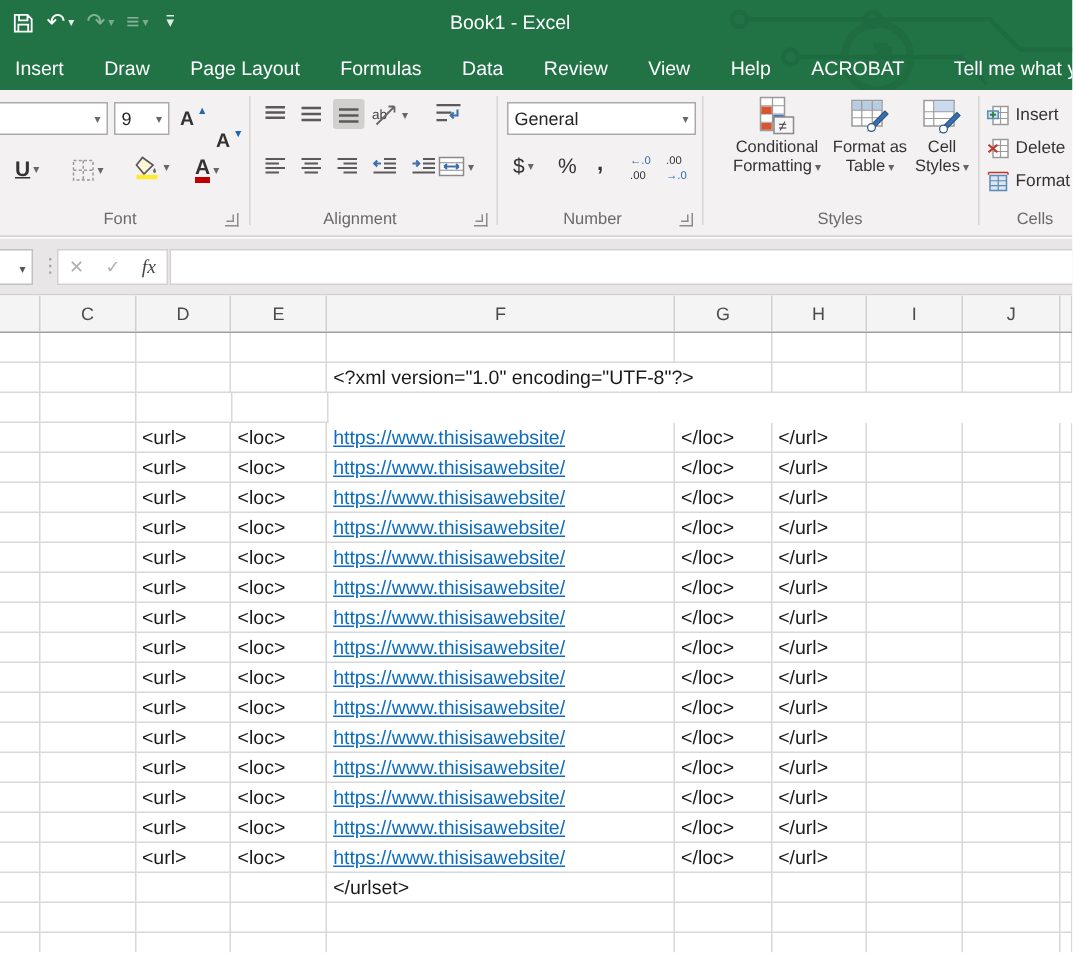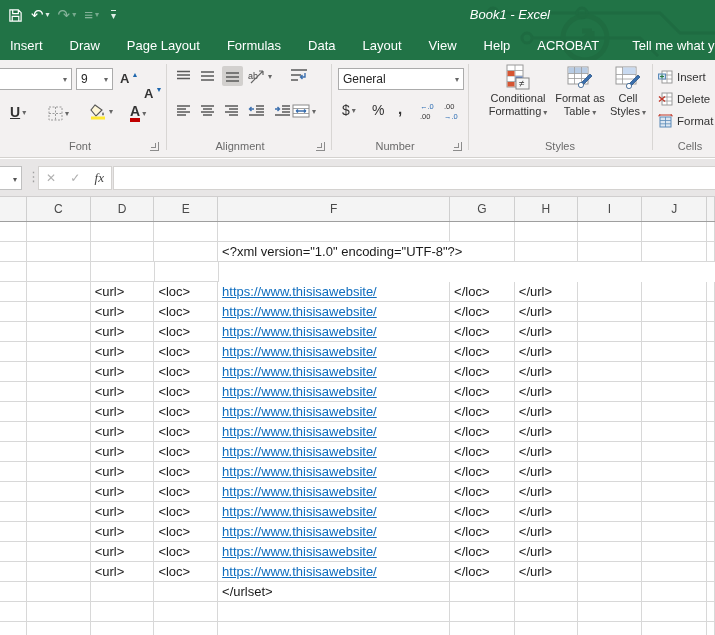--- a/index.html
+++ b/index.html
@@ -8,21 +8,21 @@
 
   
   .titlebar { position:absolute; left:0; top:0; width:715px; height:30px; background:#217346; }
   .header-bg { position:absolute; left:0; top:0; width:715px; height:60px; background:#217346; }
   .deco { position:absolute; left:0; top:0; pointer-events:none; }
   .qat { position:absolute; left:6px; top:4px; height:22px; display:flex; align-items:center; gap:4px; color:#fff; }
   .qbtn { display:flex; align-items:center; height:22px; padding:0 2px; color:#fff; font-size:15px; line-height:22px; }
   .qbtn .dd { font-size:8px; margin-left:2px; color:#dfeee6; }
   .dim { opacity:.45; }
   .qat-chevron { font-size:10px; color:#dfeee6; border-top:1px solid #dfeee6; line-height:8px; margin-left:6px; padding-top:1px; }
-  .win-title { position:absolute; left:300px; top:0; width:250px; height:30px; line-height:30px; text-align:right; color:#fff; font-size:13px;font-style:italic; }
+  .win-title { position:absolute; left:300px; top:0; width:250px; height:30px; line-height:30px; text-align:left; color:#fff; font-size:13px; }
 
   
   .tabrow { position:absolute; left:0; top:30px; width:715px; height:30px; display:flex; align-items:center; padding-left:10px; gap:27px; }
   .tab { color:#fff; font-size:13px; white-space:nowrap; cursor:default; }
   .tellme { display:flex; align-items:center; gap:6px; color:#fff; font-size:13px; white-space:nowrap; overflow:hidden; }
 
   
   .ribbon { position:absolute; left:0; top:60px; width:715px; height:98px; background:#f3f1f1; border-bottom:1px solid #d4d2cf; overflow:hidden; }
   .gsep { position:absolute; top:4px; height:86px; width:1px; background:#d8d6d4; }
   .glabel { position:absolute; bottom:5px; font-size:11px; color:#6a6a6a; text-align:center; }
@@ -106,21 +106,21 @@
     </div>
     <div class="win-title">Book1  -  Excel</div>
   </div>
 
   <div class="tabrow">
     <span class="tab">Insert</span>
     <span class="tab">Draw</span>
     <span class="tab">Page Layout</span>
     <span class="tab">Formulas</span>
     <span class="tab">Data</span>
-    <span class="tab">Layout</span>
+    <span class="tab">Review</span>
     <span class="tab">View</span>
     <span class="tab">Help</span>
     <span class="tab">ACROBAT</span>
     <span class="tellme">
       <svg width="12" height="16" viewBox="0 0 12 16">
           <circle cx="6" cy="6" r="4" stroke="#fff" stroke-width="1.2" fill="none"></circle>
           <path d="M4.5 10.5 h3 M4.8 12.5 h2.4" stroke="#fff" stroke-width="1.2"></path>
         </svg>
       <span>Tell me what you</span>
     </span>

